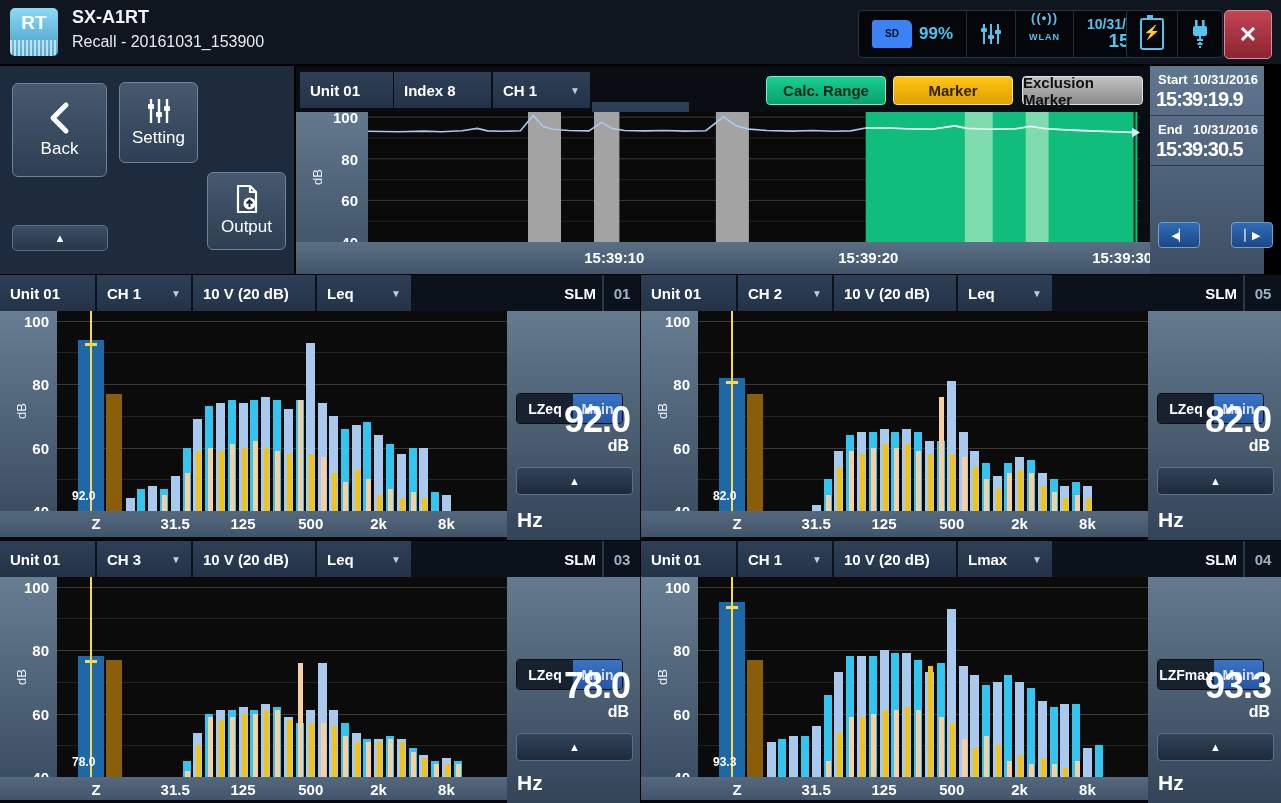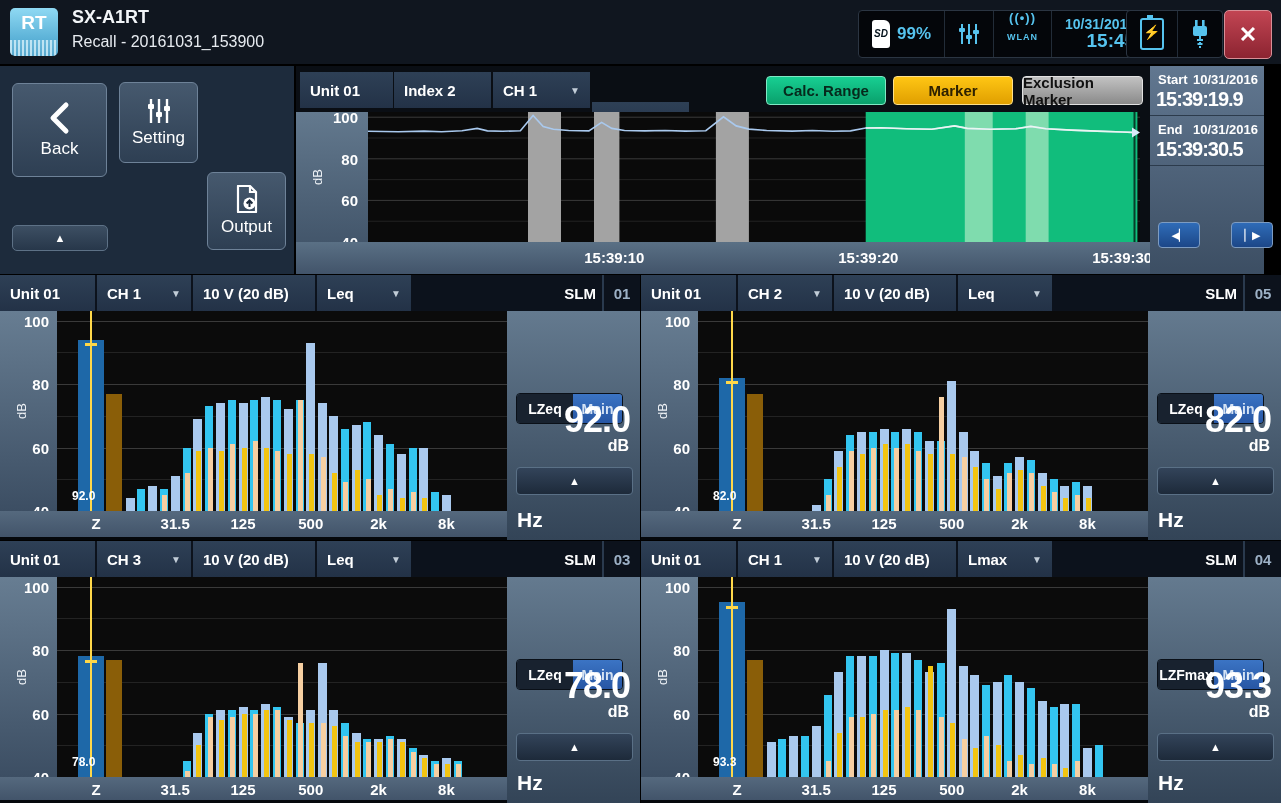--- a/index.html
+++ b/index.html
@@ -13,21 +13,21 @@
   .rt-wave{position:absolute;bottom:0;left:0;width:100%;height:16px;
            background:repeating-linear-gradient(90deg,#d9f2fb 0 2px,rgba(255,255,255,.15) 2px 4px);opacity:.8;}
   .tb-title{position:absolute;left:72px;top:7px;font-size:18px;font-weight:bold;color:#f2f5f8;}
   .tb-sub{position:absolute;left:72px;top:33px;font-size:16px;color:#e7ebf0;}
   .status-box{position:absolute;left:858px;top:10px;height:46px;background:#04060a;border:1px solid #2b3542;border-radius:4px;display:flex;align-items:stretch;}
   .status-seg{display:flex;align-items:center;gap:7px;padding:0 13px;border-right:1px solid #222c38;color:#56c3ee;font-weight:bold;}
   .status-seg:last-child{border-right:none;}
   .pct{font-size:17px;}
   .dt{display:flex;flex-direction:column;align-items:flex-end;line-height:1.05;}
   .dt .d{font-size:14px;} .dt .t{font-size:19px;}
-  .sdcard{width:18px;height:28px;background:#ffffff;border-radius:3px 6px 3px 3px;position:relative;font-style:italic;}
+  .sdcard{width:40px;height:28px;background:#3b82f6;border-radius:3px 6px 3px 3px;position:relative;}
   .sdcard span{position:absolute;left:0;right:0;top:8px;text-align:center;font-size:10px;font-weight:bold;color:#04121c;}
   .wlanbox{display:flex;flex-direction:column;align-items:center;line-height:1;}
   .wlanbox .sig{font-size:13px;letter-spacing:1px;} .wlanbox .wl{font-size:9px;letter-spacing:1px;margin-top:2px;}
   .pwr-box{position:absolute;left:1126px;top:10px;height:46px;background:#04060a;border:1px solid #2b3542;border-radius:4px;display:flex;}
   .close-btn{position:absolute;left:1224px;top:10px;width:46px;height:47px;border-radius:5px;
              background:linear-gradient(#c24553,#8c2431);border:1px solid #d98f97;
              display:flex;align-items:center;justify-content:center;font-size:22px;font-weight:bold;color:#fff;}
   .batt{position:relative;width:20px;height:28px;border:2px solid #56c3ee;border-radius:3px;}
   .batt:before{content:"";position:absolute;left:5px;top:-5px;width:6px;height:3px;background:#56c3ee;}
   .batt span{position:absolute;left:0;right:0;top:4px;text-align:center;font-size:14px;color:#56c3ee;}
@@ -189,21 +189,21 @@
       <span>▲</span>
     </div>
   </div>
 
   <div class="time-sec">
     <div id="t-selectors">
         <div class="sel-cell" style="left: 4px; width: 93px;">
           <span>Unit 01</span>
         </div>
         <div class="sel-cell" style="left: 98px; width: 97px;">
-          <span>Index 2</span>
+          <span>Index 8</span>
         </div>
         <div class="sel-cell" style="left: 197px; width: 97px;">
           <span>CH 1</span>
           <span class="caret">▼</span>
         </div>
         <div class="sel-cell" style="left: 296px; width: 97px; margin-top: 30px;">
           <span>Lp</span>
           <span class="caret">▼</span>
         </div>
       </div>

